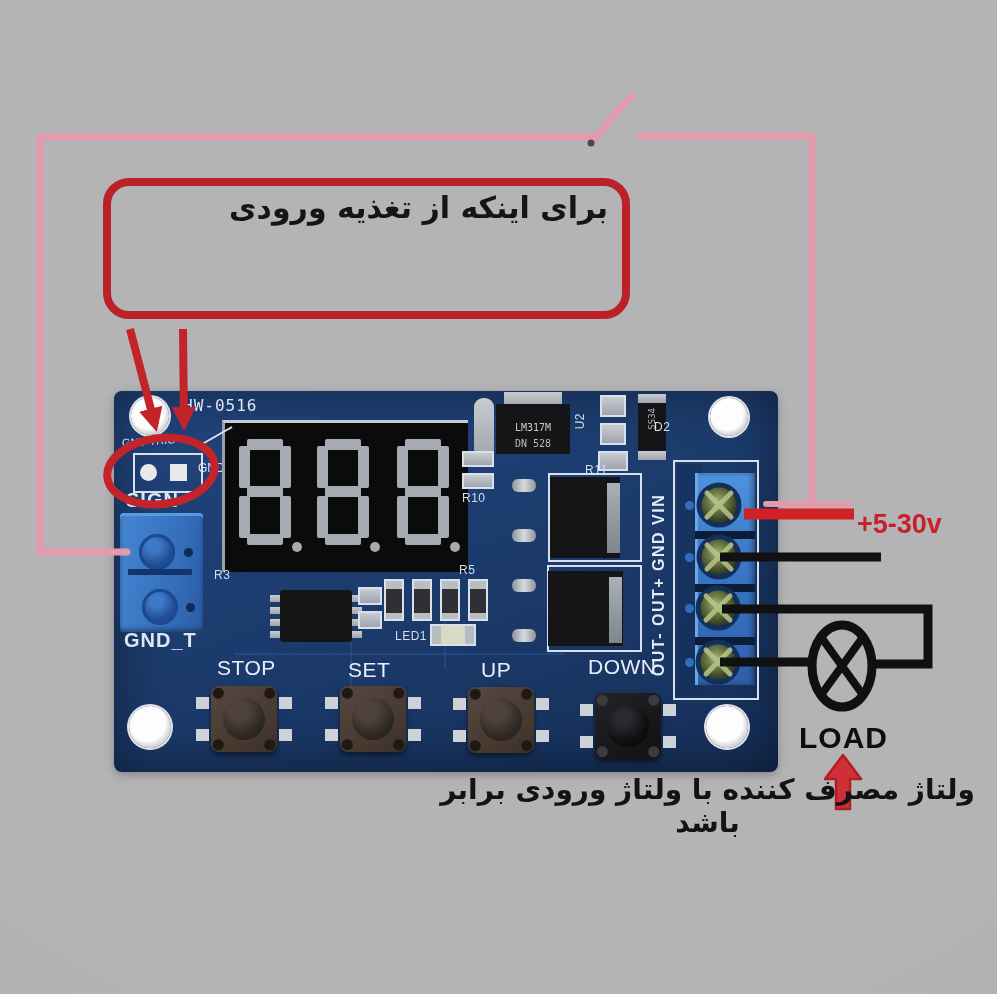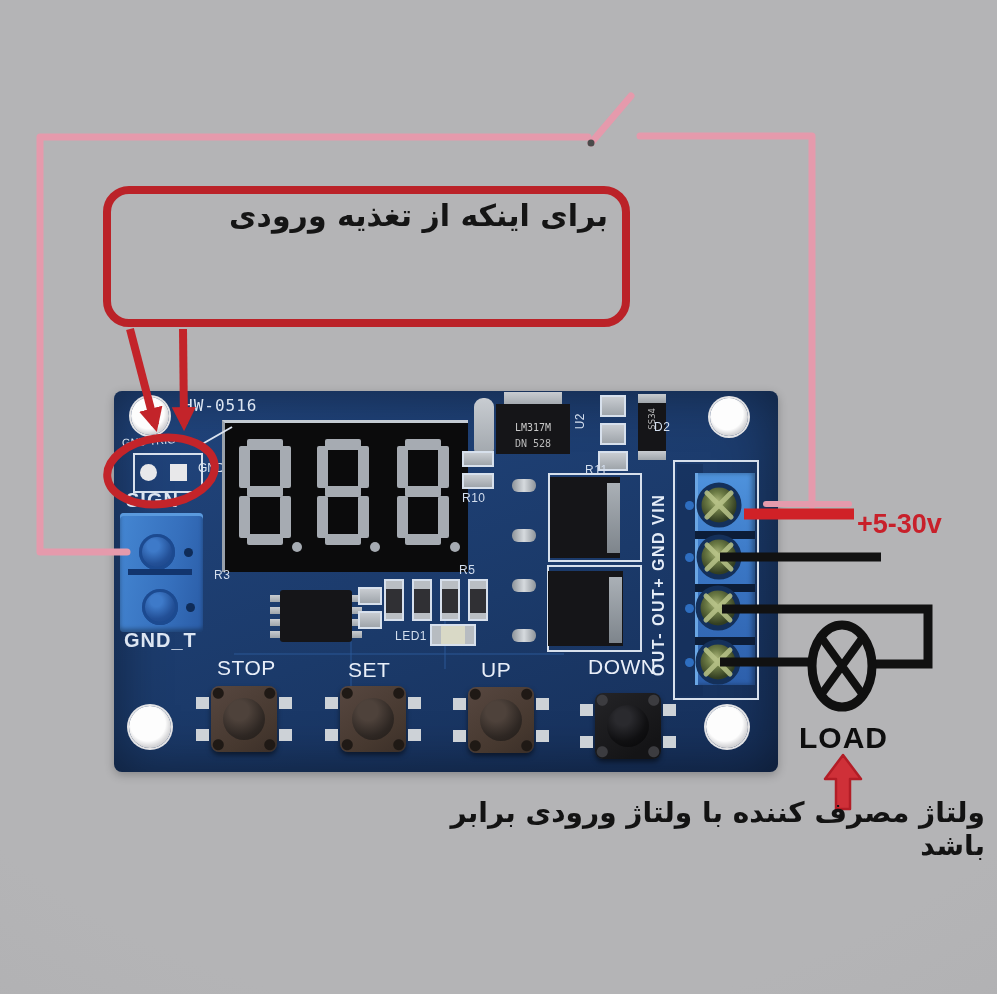--- a/index.html
+++ b/index.html
@@ -1,25 +1,25 @@
 <!DOCTYPE html>
 <html><head>
 <meta charset="utf-8">
 <style>
   html,body{margin:0;padding:0;background:#888;}
   #stage{position:relative;width:997px;height:994px;margin:0 auto;overflow:hidden;
     background:radial-gradient(130% 110% at 50% 42%, #b4b4b6 55%, #aaaaac 100%);
     font-family:"Liberation Sans",sans-serif;}
   .abs{position:absolute;}
   
-  #note-box{left:103px;top:186px;width:527px;height:141px;border:8px solid #bb2228;
+  #note-box{left:103px;top:178px;width:527px;height:141px;border:8px solid #bb2228;
     border-radius:26px;box-sizing:border-box;direction:rtl;text-align:right;
     padding:1px 14px 0 8px;color:#151515;font-family:"DejaVu Sans",sans-serif;
     font-weight:700;font-size:30px;line-height:42px;}
-  #bottom-note{left:430px;top:796px;width:555px;direction:rtl;text-align:right;
+  #bottom-note{left:430px;top:773px;width:555px;direction:rtl;text-align:center;
     color:#131313;font-family:"DejaVu Sans",sans-serif;font-weight:700;font-size:28px;z-index:50;}
   #supply-label{left:857px;top:509px;color:#c8202a;font-weight:700;font-size:27px;z-index:40;}
   #load-label{left:799px;top:721px;color:#0e0e0e;font-weight:700;font-size:30px;letter-spacing:1px;z-index:40;}
   
   #board{left:114px;top:391px;width:664px;height:381px;border-radius:8px;z-index:10;
     background:linear-gradient(160deg,#21457e 0%,#1b3a6a 55%,#162f59 100%);
     box-shadow:inset 0 0 55px rgba(0,0,0,.45), 0 3px 10px rgba(0,0,0,.25);}
   .hole{border-radius:50%;background:radial-gradient(circle at 45% 42%,#fdfdfd 0 52%,#d7d7d9 68%,#bcbfc4 100%);
     box-shadow:0 0 0 2px #e4e4e6;}
   .silk{color:#dde6f2;}

